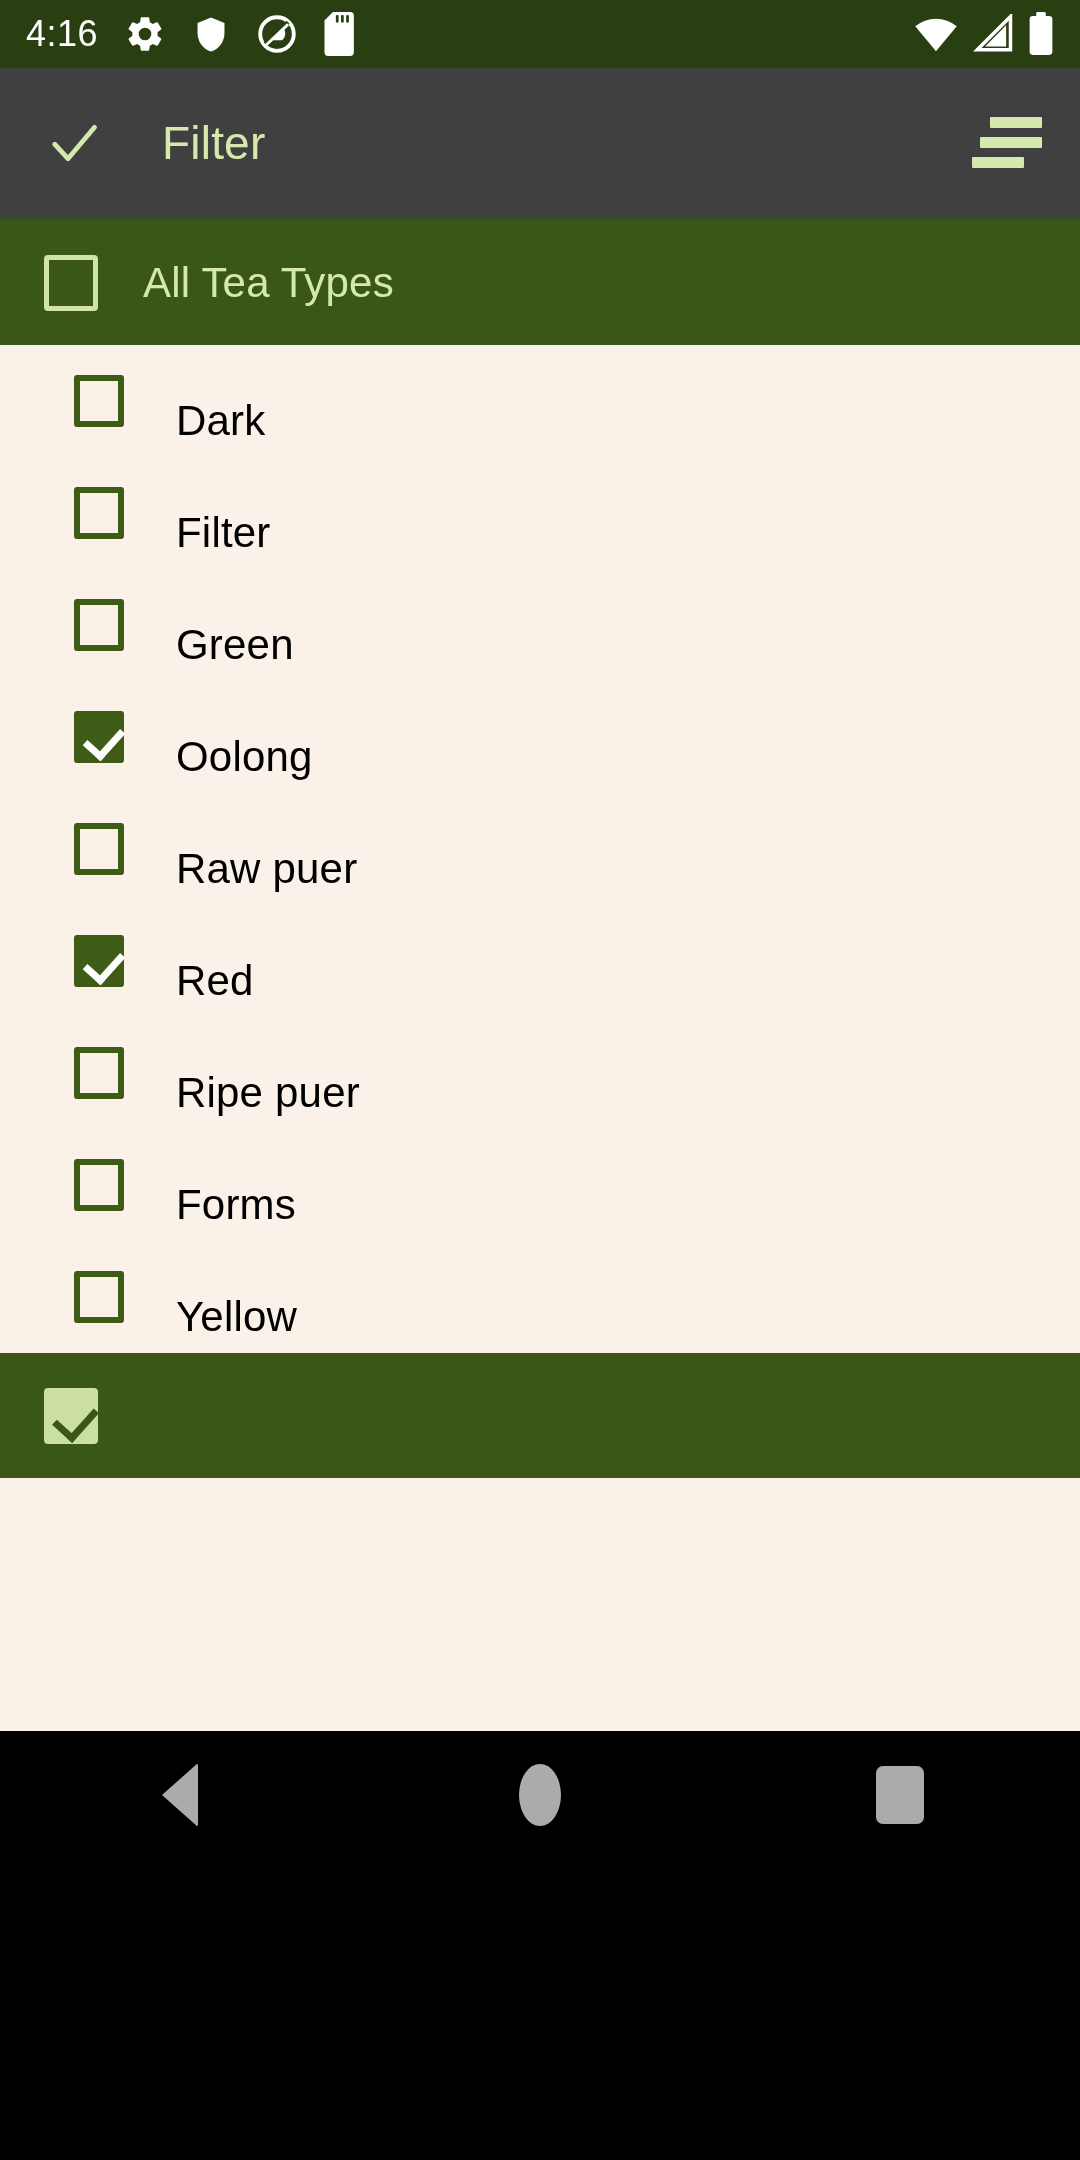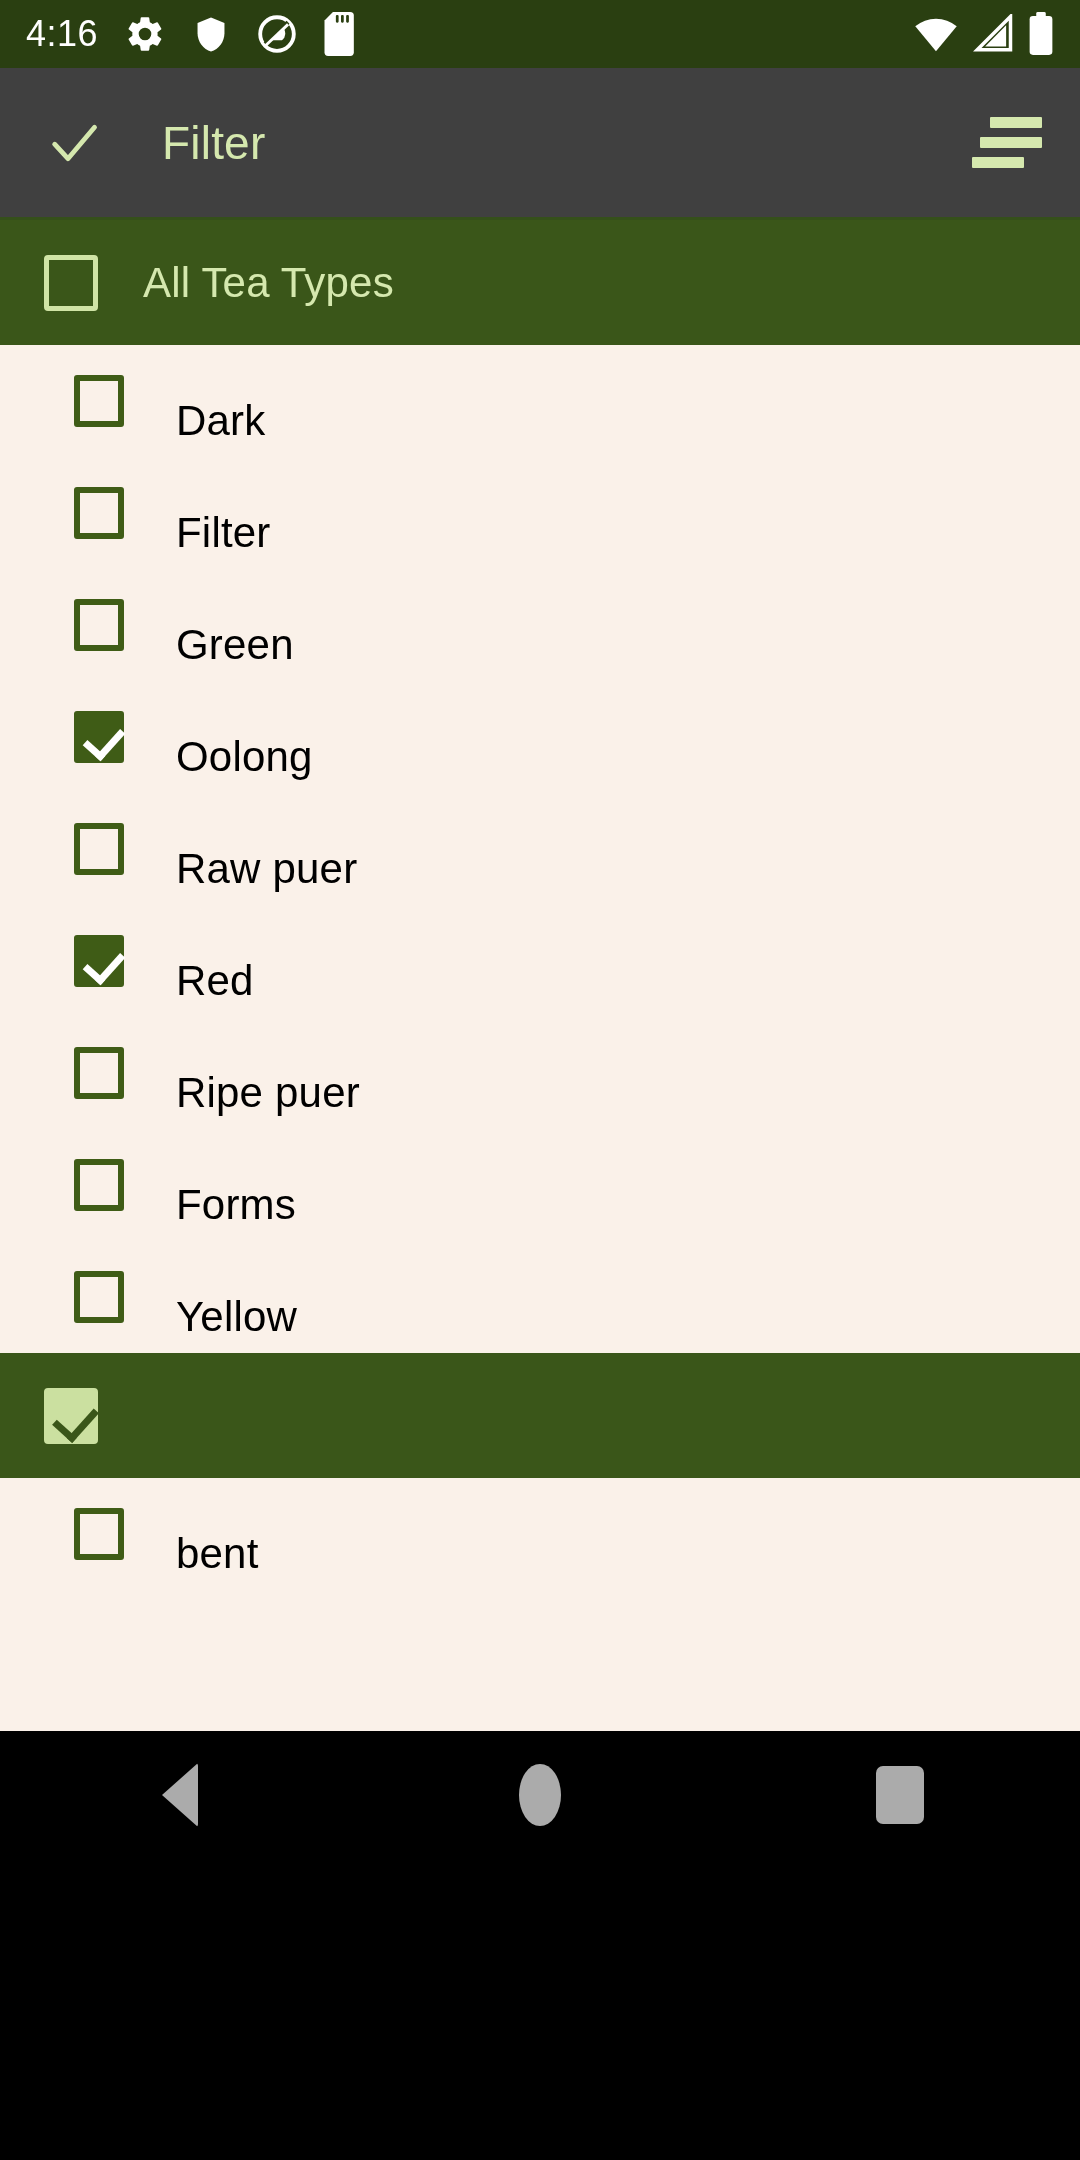--- a/index.html
+++ b/index.html
@@ -293,24 +293,20 @@
     </div>
     <div class="row">
       <div class="cb"></div>
       <div class="label">Yellow</div>
     </div>
 
     <div class="group-header">
       <div class="cb-hdr checked"></div>
     </div>
 
-    <div class="row">
-      <div class="cb"></div>
-      <div class="label">bent</div>
-    </div>
 
   </div>
 
   <div class="nav-bar">
     <div class="nav-btn">
       <div class="nav-back"></div>
     </div>
     <div class="nav-btn">
       <div class="nav-home"></div>
     </div>

